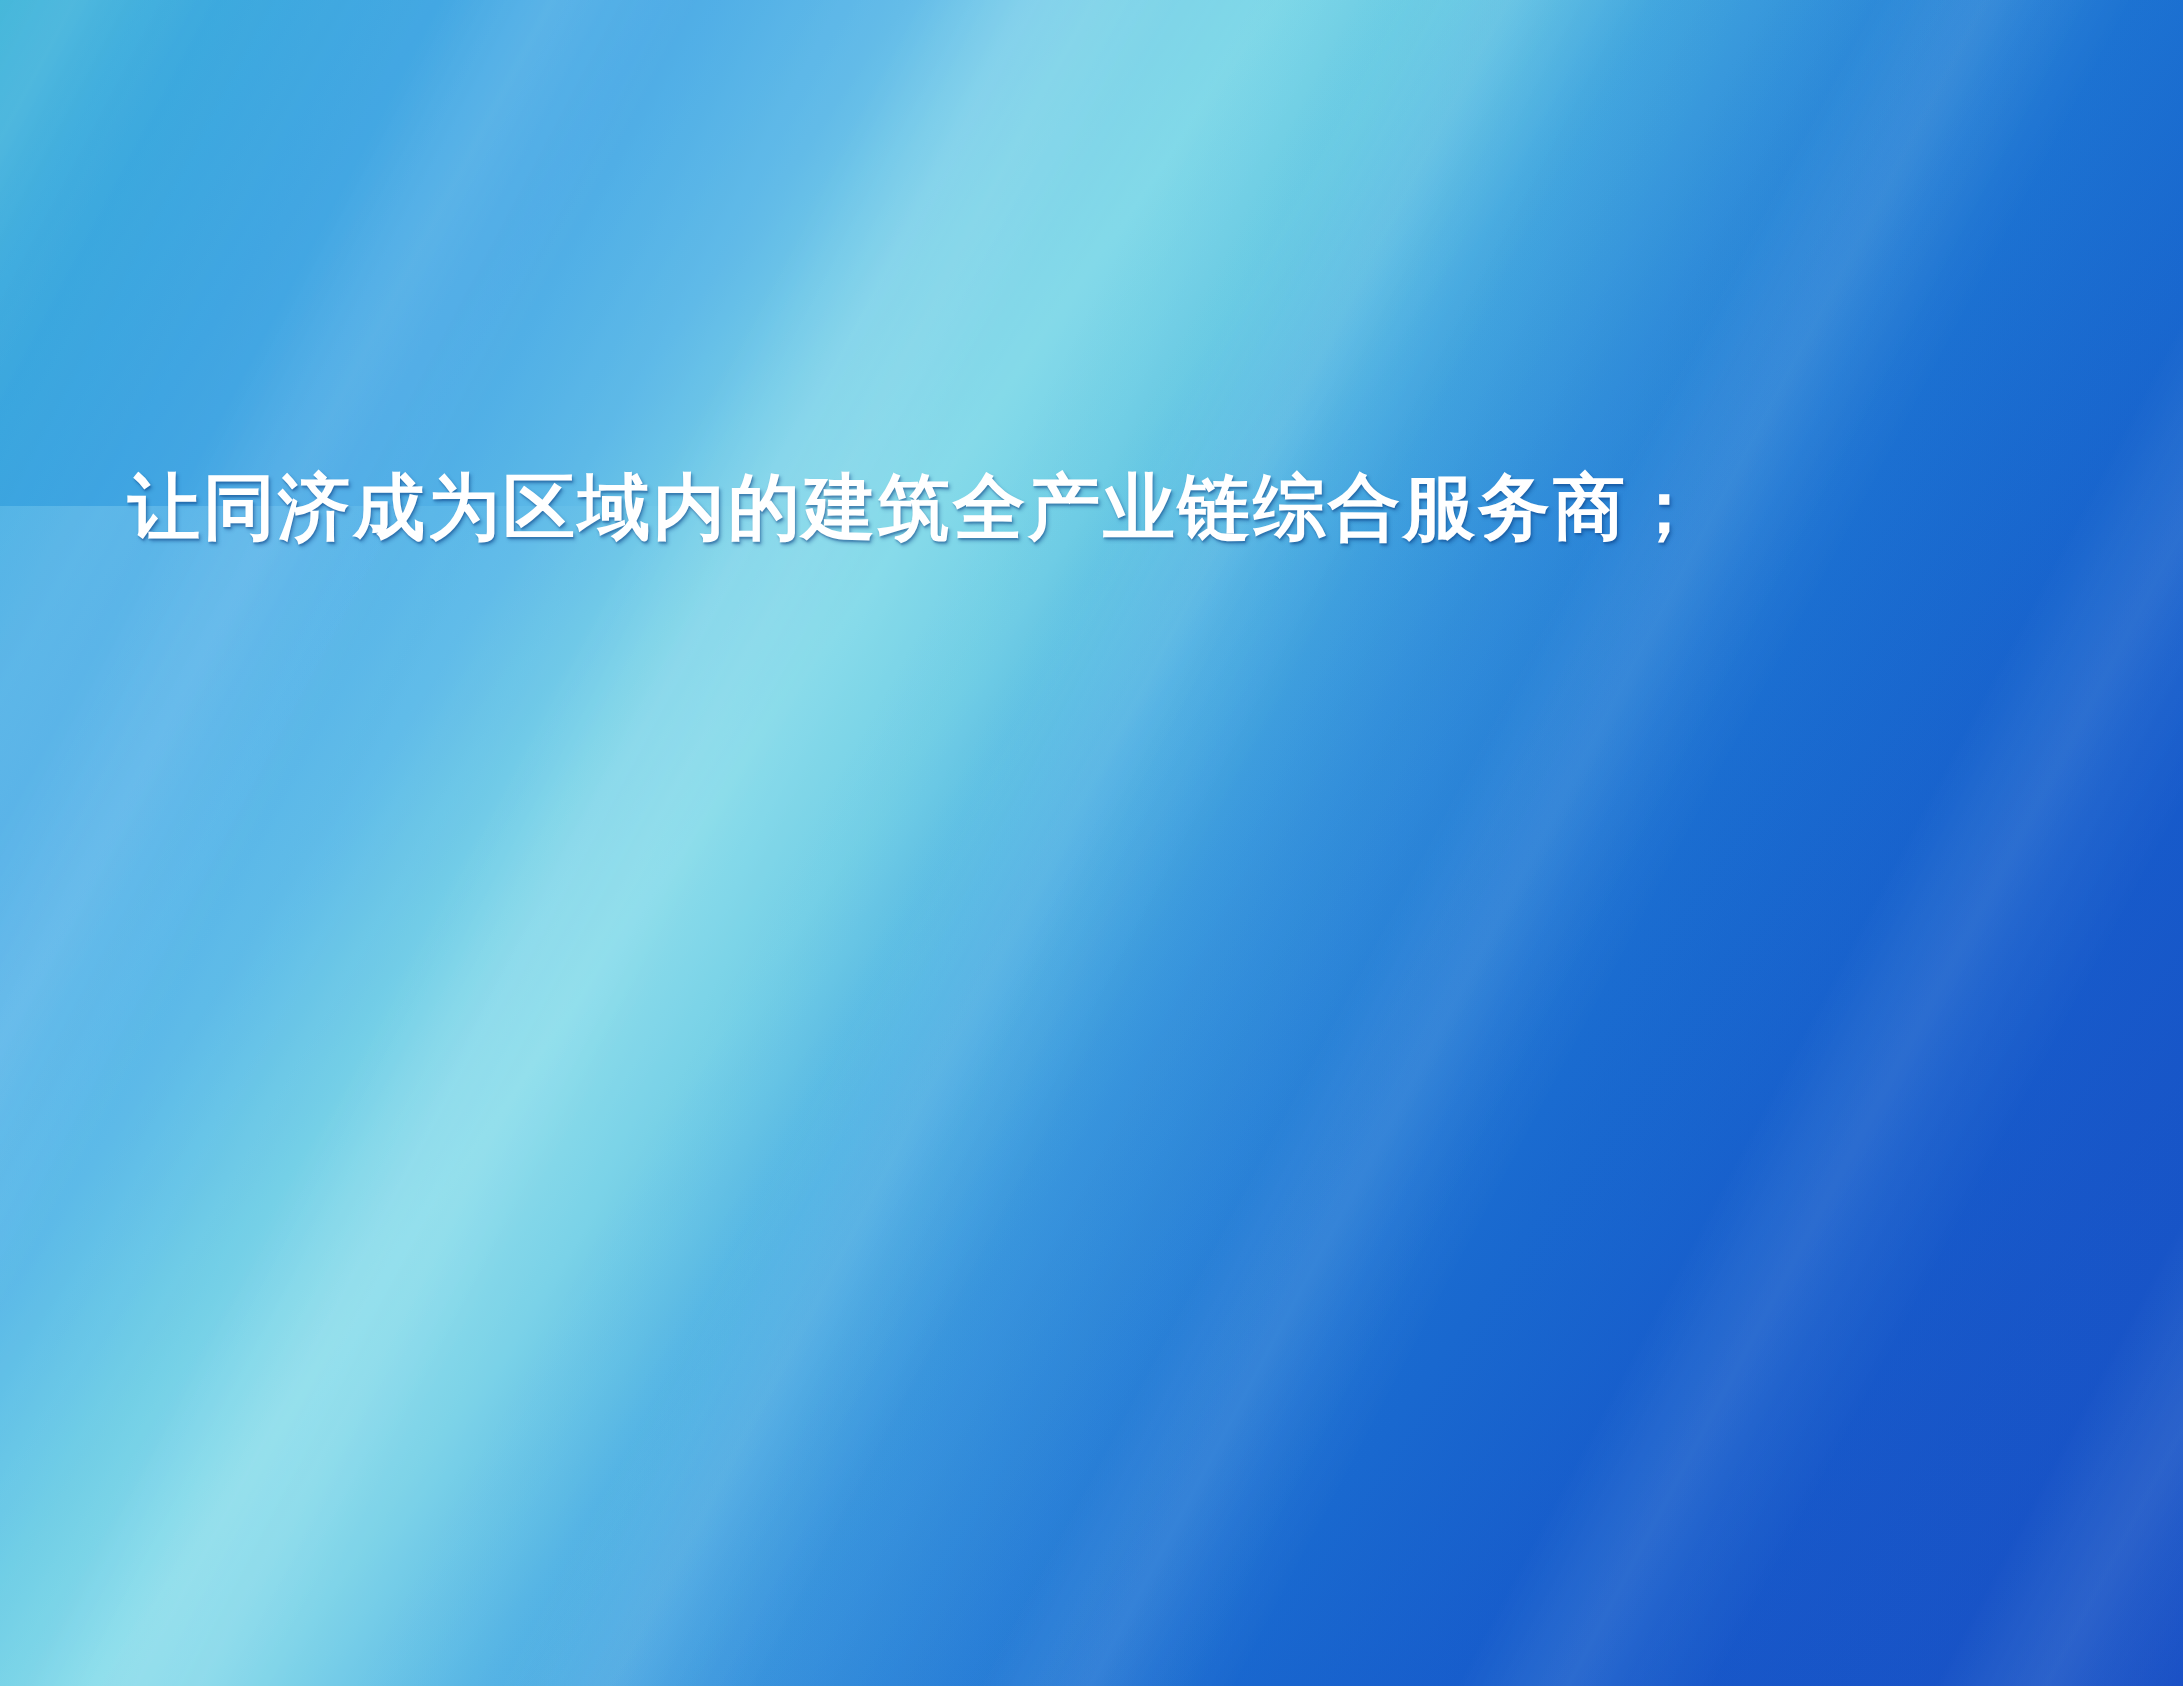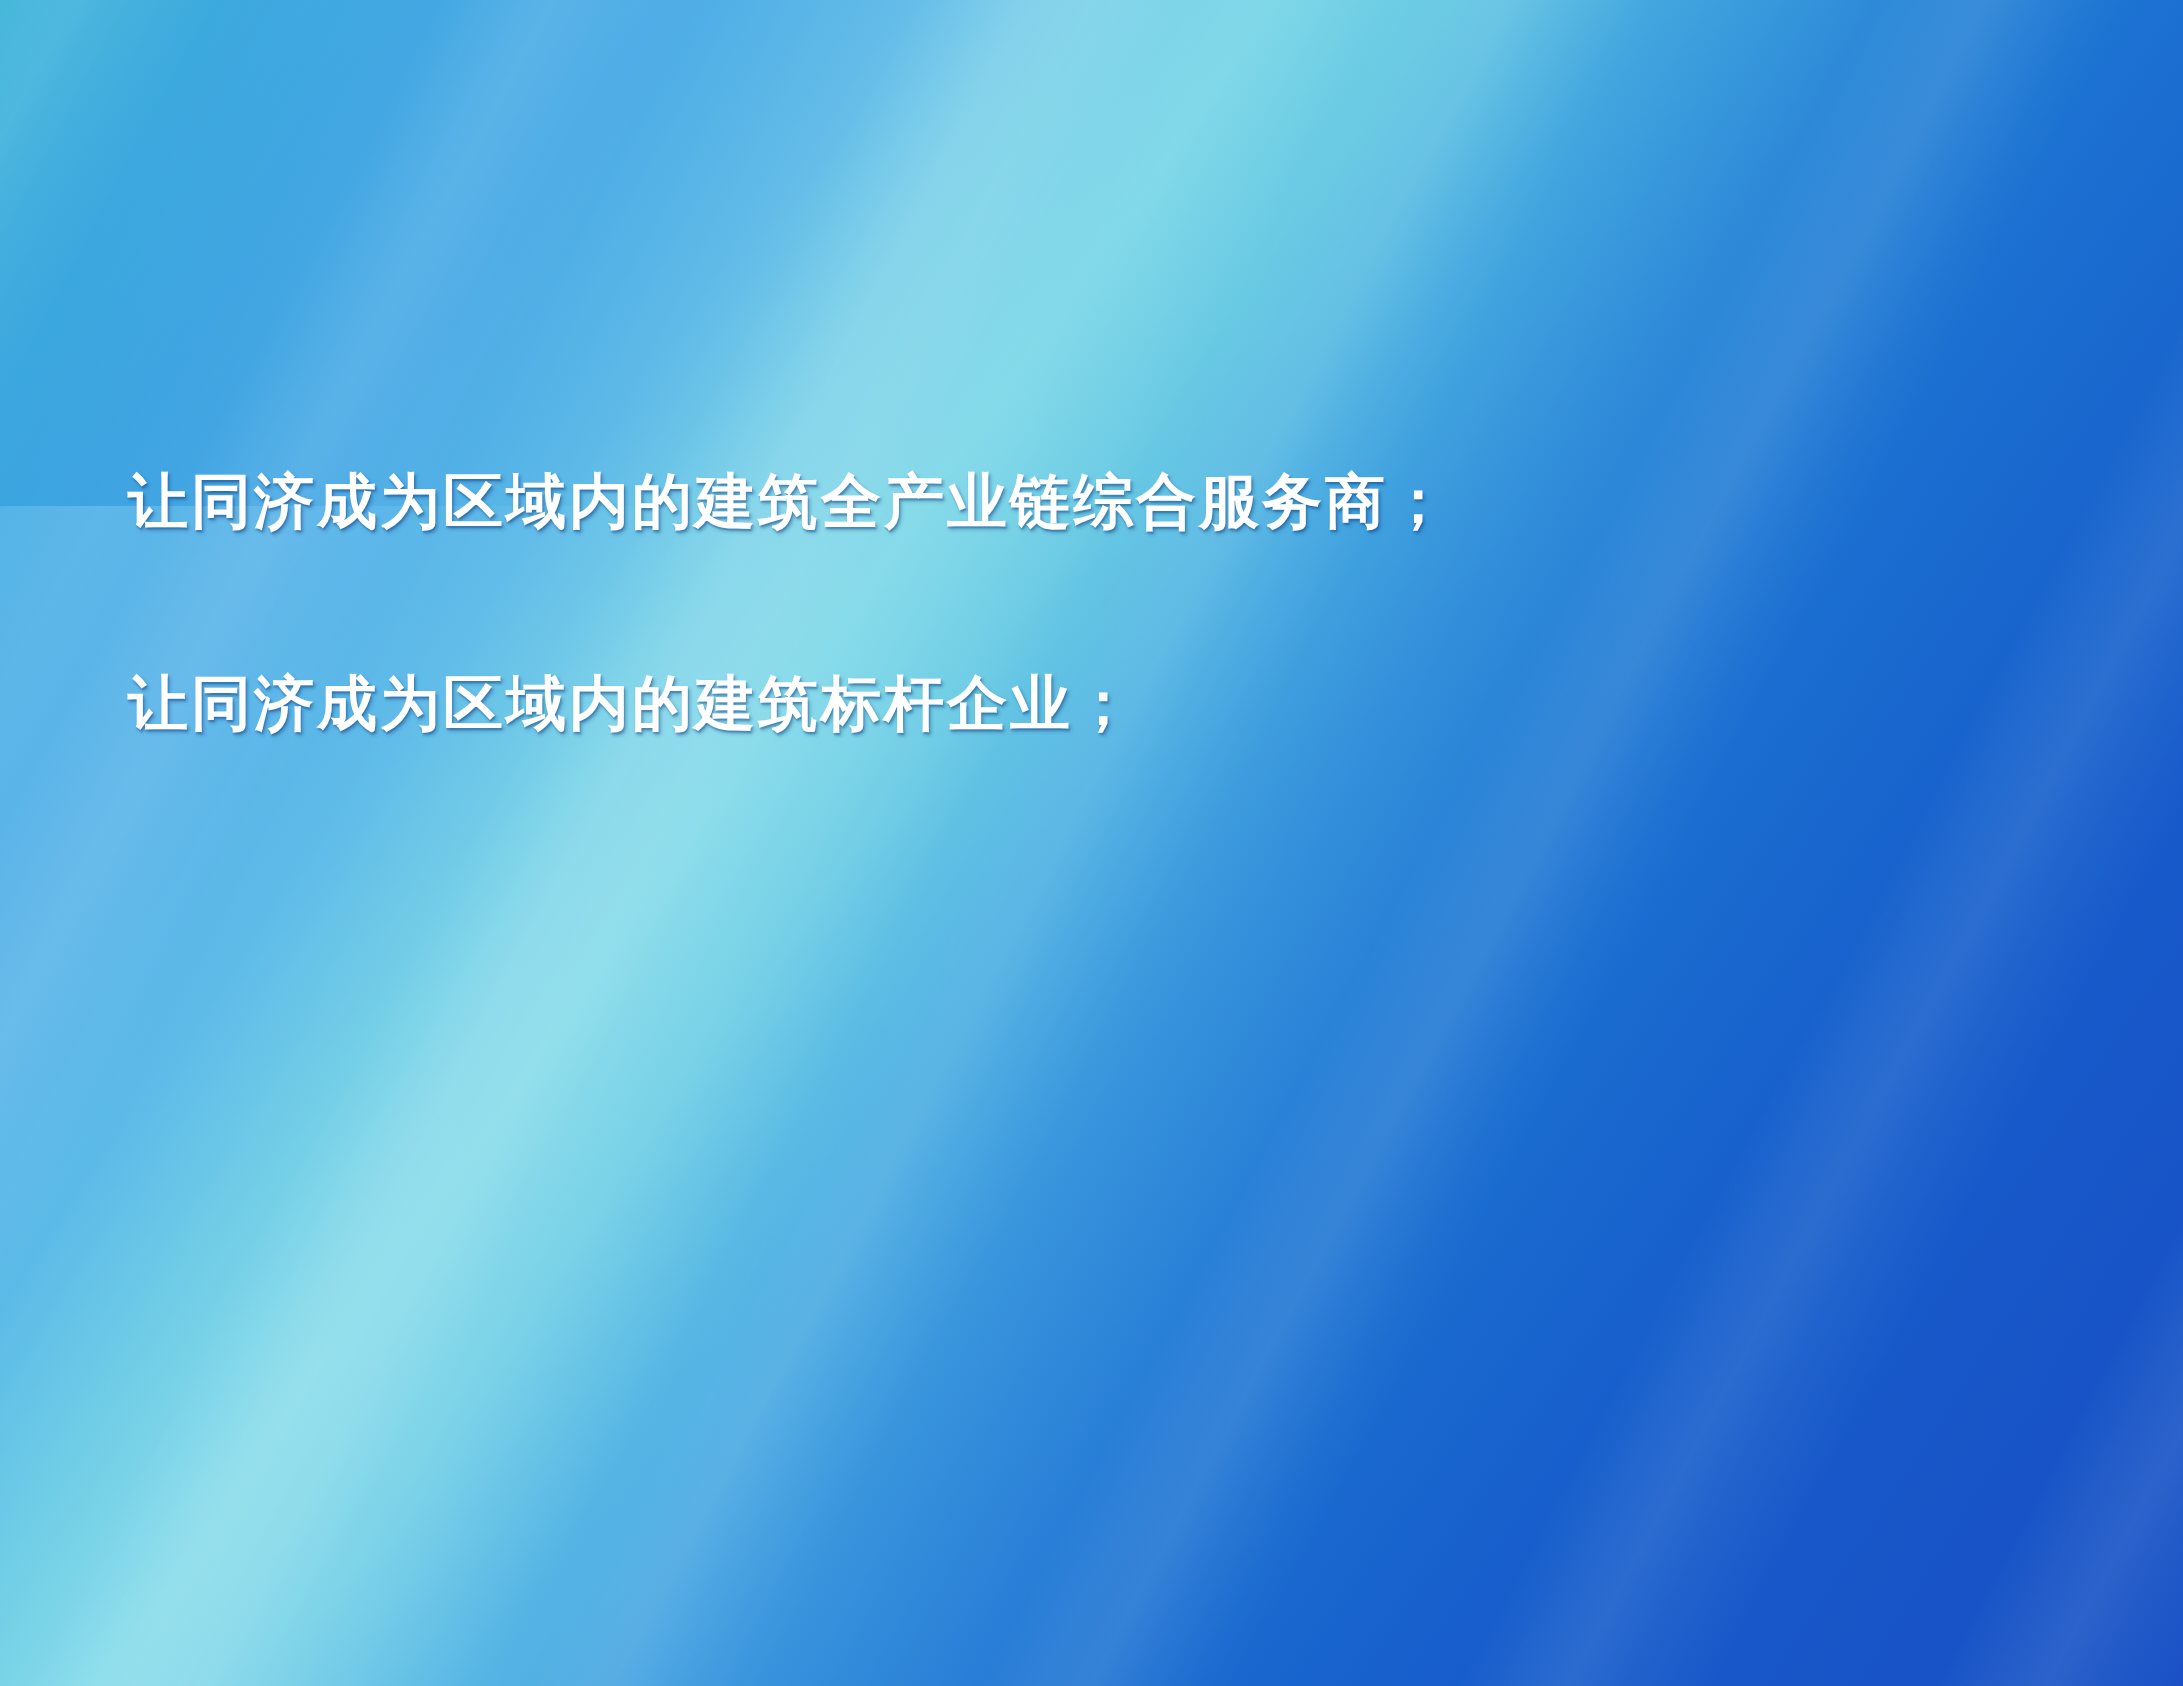--- a/index.html
+++ b/index.html
@@ -96,21 +96,21 @@
   }
 
   #text-block {
     position: absolute;
     left: 128px;
     top: 471px;
     width: 1957px;
   }
   .text-line {
     color: #ffffff;
-    font-size: 60px;
+    font-size: 72px;
     line-height: 1.0;
     font-weight: 700;
     letter-spacing: 3px;
     white-space: nowrap;
     margin: 0 0 142px 0;
     text-shadow:
       2.3px 3px 3.8px rgba(10,60,130,0.35),
       0.8px 1.5px 1.5px rgba(10,60,130,0.30);
     -webkit-font-smoothing: antialiased;
   }
@@ -121,17 +121,16 @@
 
 <div id="slide">
 
   <div class="band-main"></div>
   <div class="band-corner"></div>
   <div class="streaks"></div>
   <div class="vignette"></div>
 
   <div id="text-block">
     <p class="text-line">让同济成为区域内的建筑全产业链综合服务商；</p>
-    <p class="text-line">让同济成为区域内的建筑标杆企业；</p>
   </div>
 
 </div>
 
 
 </body></html>

